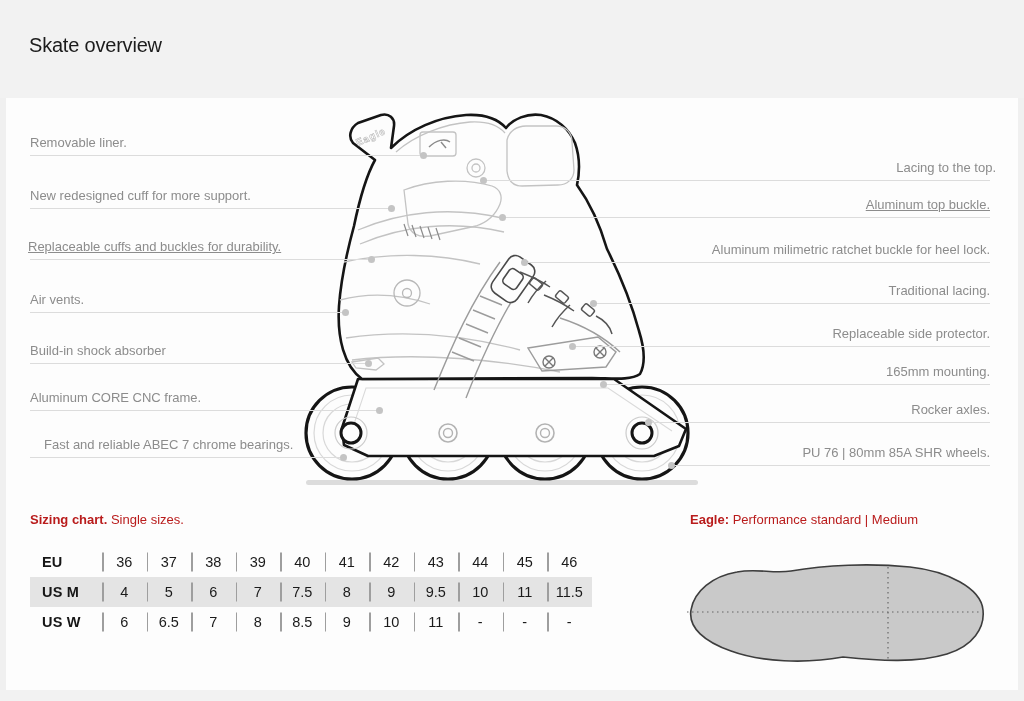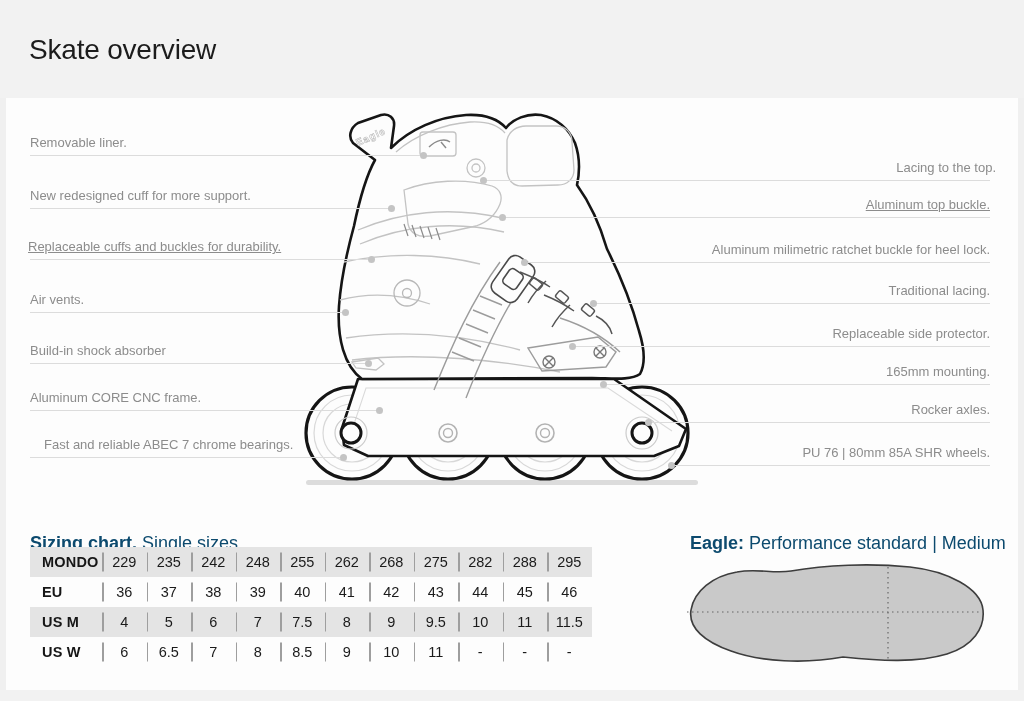--- a/index.html
+++ b/index.html
@@ -3,32 +3,32 @@
 <meta charset="utf-8">
 <style>
   html,body{margin:0;padding:0;}
   body{
     width:1024px;height:701px;position:relative;overflow:hidden;
     background:#f0f0f0;
     font-family:"Liberation Sans","DejaVu Sans",sans-serif;
     -webkit-font-smoothing:antialiased;
   }
   .header-band{position:absolute;left:0;top:0;width:1024px;height:98px;background:#f2f2f2;}
-  .page-title{position:absolute;left:29px;top:34px;font-size:28px;font-weight:500;color:#1c1c1c;letter-spacing:-0.2px;}
+  .page-title{position:absolute;left:29px;top:34px;font-size:20px;font-weight:500;color:#1c1c1c;letter-spacing:-0.2px;}
   .content-panel{position:absolute;left:6px;top:98px;width:1012px;height:592px;background:#fdfdfd;}
   .footer-band{position:absolute;left:0;top:690px;width:1024px;height:11px;background:#f2f2f2;}
 
   .skate-svg{position:absolute;left:0;top:0;width:1024px;height:701px;pointer-events:none;}
 
   .callout-line{position:absolute;height:1px;background:#dcdcdc;}
   .callout-dot{position:absolute;width:7px;height:7px;border-radius:50%;background:#c4c4c4;}
   .callout-label{position:absolute;font-size:13px;color:#8c8c8c;white-space:nowrap;height:16px;line-height:16px;}
   .callout-label.right{text-align:right;}
 
-  .section-heading{position:absolute;font-size:18px;color:#0c4a6e;white-space:nowrap;margin-top:21px;}
+  .section-heading{position:absolute;font-size:13px;color:#b91c1c;white-space:nowrap;}
   .section-heading b{font-weight:700;}
 
   .size-table{position:absolute;left:30px;top:547px;width:562px;}
   .size-row{display:flex;height:30px;align-items:center;}
   .size-row.shaded{background:#e4e4e4;}
   .size-row .row-label{width:72px;box-sizing:border-box;padding-left:12px;font-weight:700;font-size:14.5px;color:#161616;letter-spacing:0.2px;}
   .size-row .cell{width:44.5px;text-align:center;font-size:14.5px;color:#1b1b1b;position:relative;}
   .size-row .cell::before{
     content:"";position:absolute;left:0;top:50%;transform:translateY(-50%);
     width:1.6px;height:19px;background:#9e9e9e;
@@ -189,34 +189,20 @@
     <div class="callout-dot" style="left: 644.5px; top: 418.5px;"></div>
     <div class="callout-line" style="left: 671px; top: 465px; width: 319px;"></div>
     <div class="callout-label right" style="right: 34px; top: 445px;">PU 76 | 80mm 85A SHR wheels.</div>
     <div class="callout-dot" style="left: 667.5px; top: 461.5px;"></div>
   </div>
 
 <div class="section-heading" style="left:30px;top:512px;">
   <b>Sizing chart.</b><span> Single sizes.</span>
 </div>
 <div class="size-table" id="size-table">
-    <div class="size-row shaded">
-      <div class="row-label">MONDO</div>
-      <div class="cell">229</div>
-      <div class="cell">235</div>
-      <div class="cell">242</div>
-      <div class="cell">248</div>
-      <div class="cell">255</div>
-      <div class="cell">262</div>
-      <div class="cell">268</div>
-      <div class="cell">275</div>
-      <div class="cell">282</div>
-      <div class="cell">288</div>
-      <div class="cell">295</div>
-    </div>
     <div class="size-row">
       <div class="row-label">EU</div>
       <div class="cell">36</div>
       <div class="cell">37</div>
       <div class="cell">38</div>
       <div class="cell">39</div>
       <div class="cell">40</div>
       <div class="cell">41</div>
       <div class="cell">42</div>
       <div class="cell">43</div>

